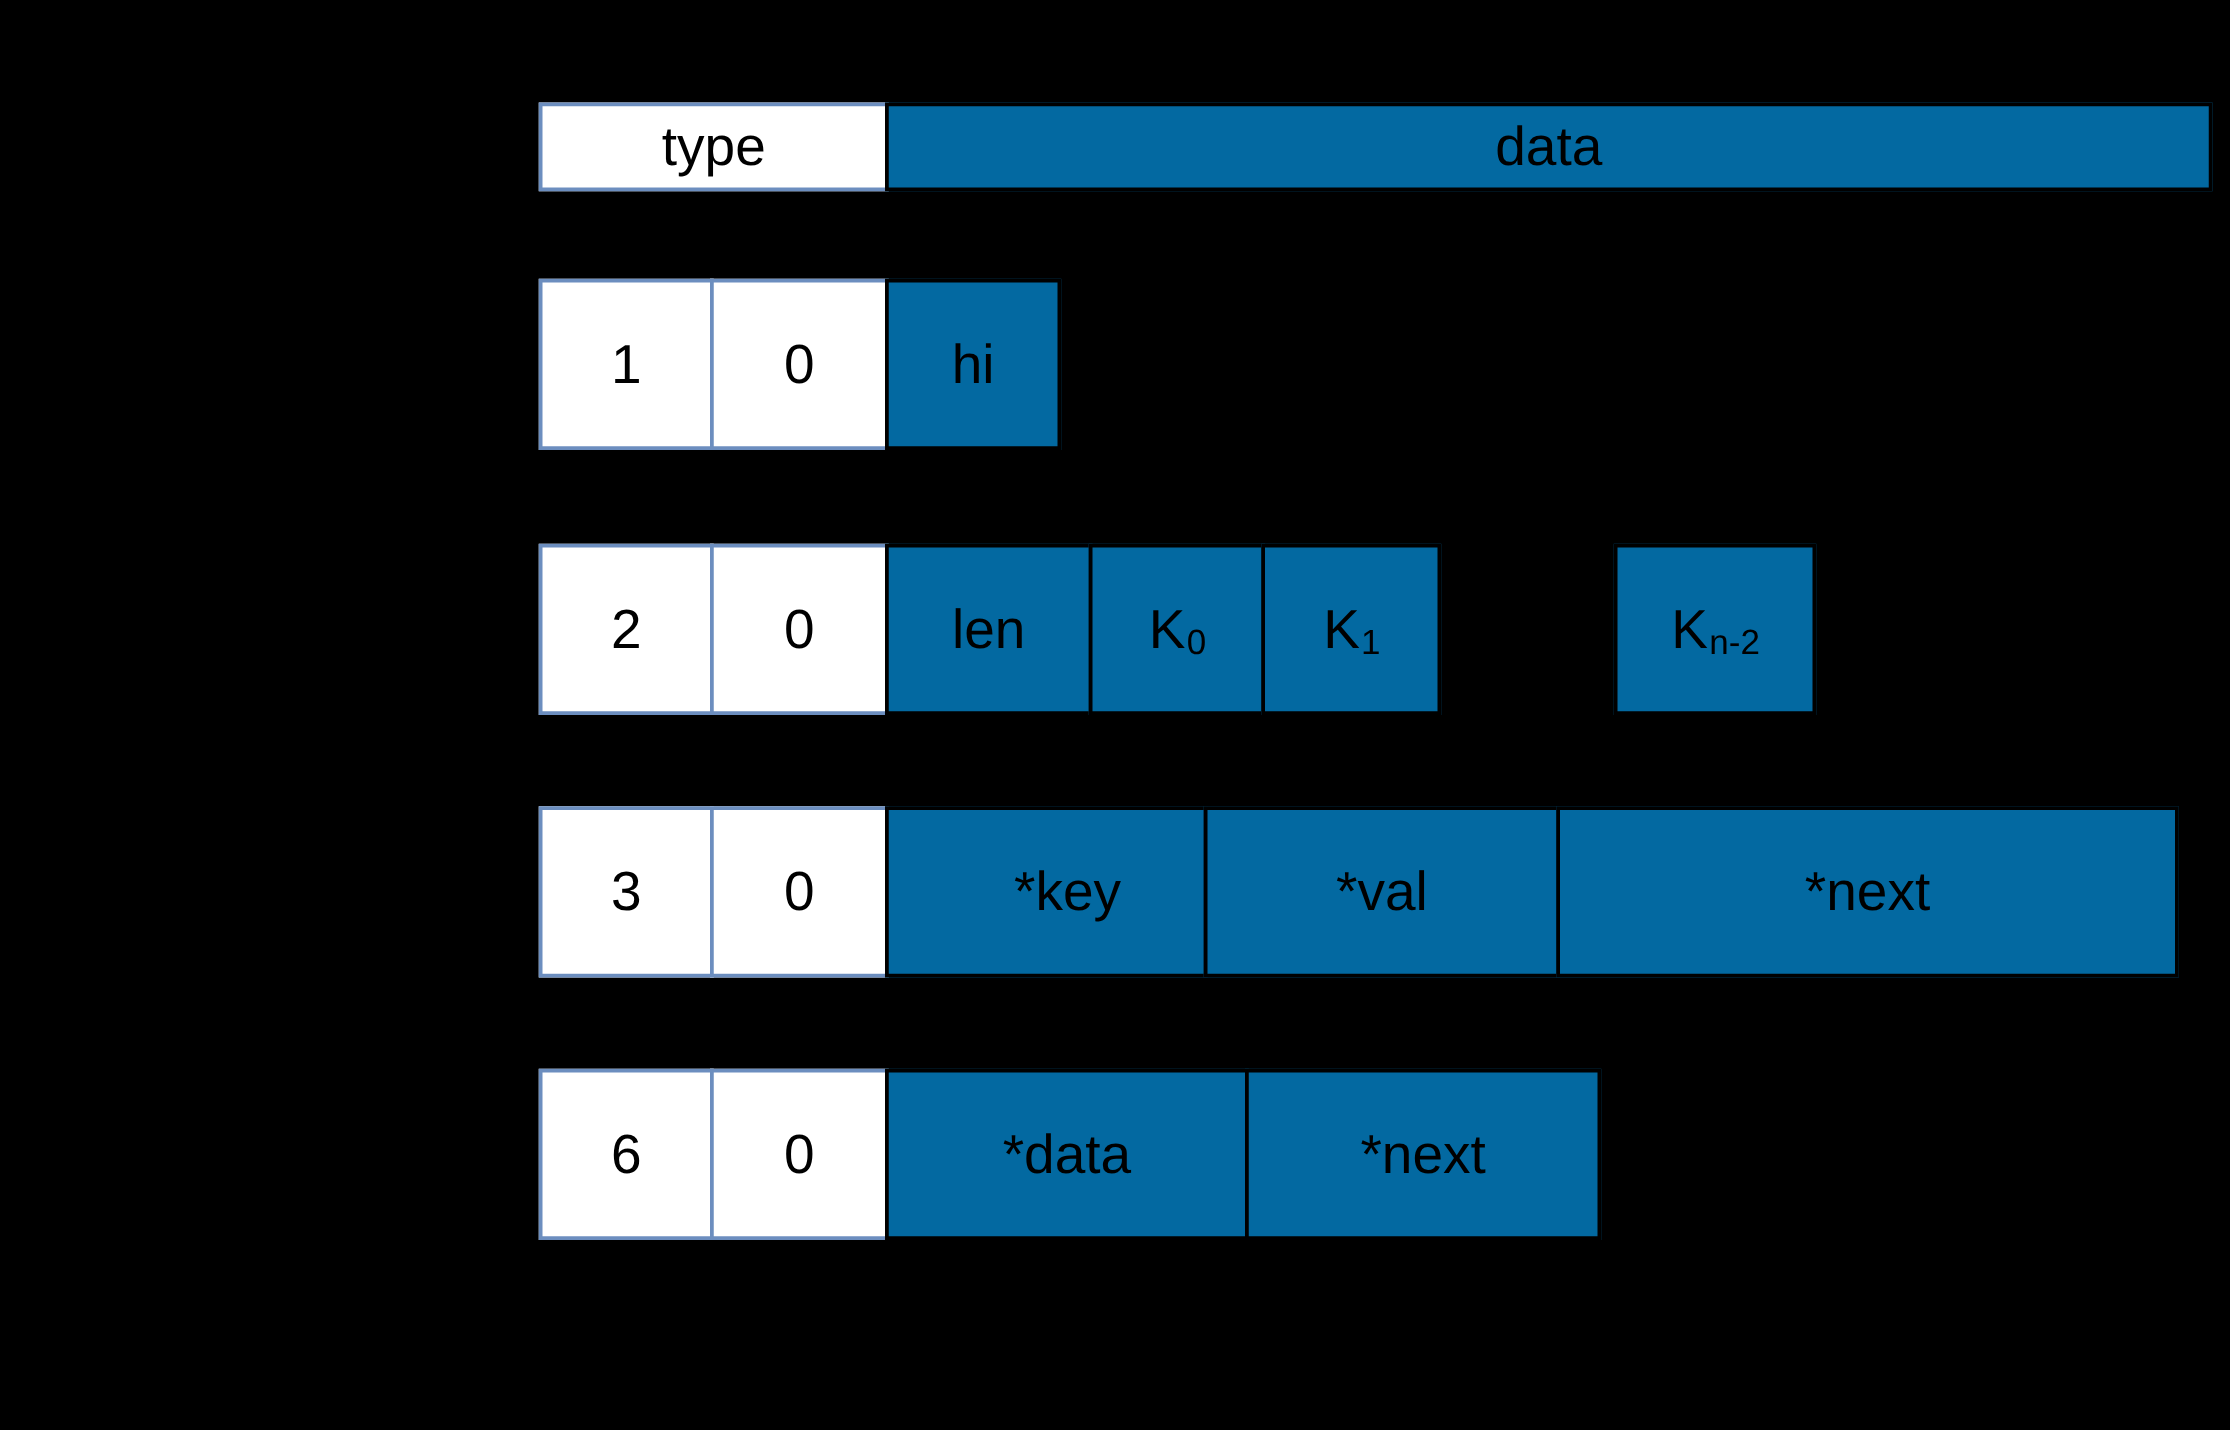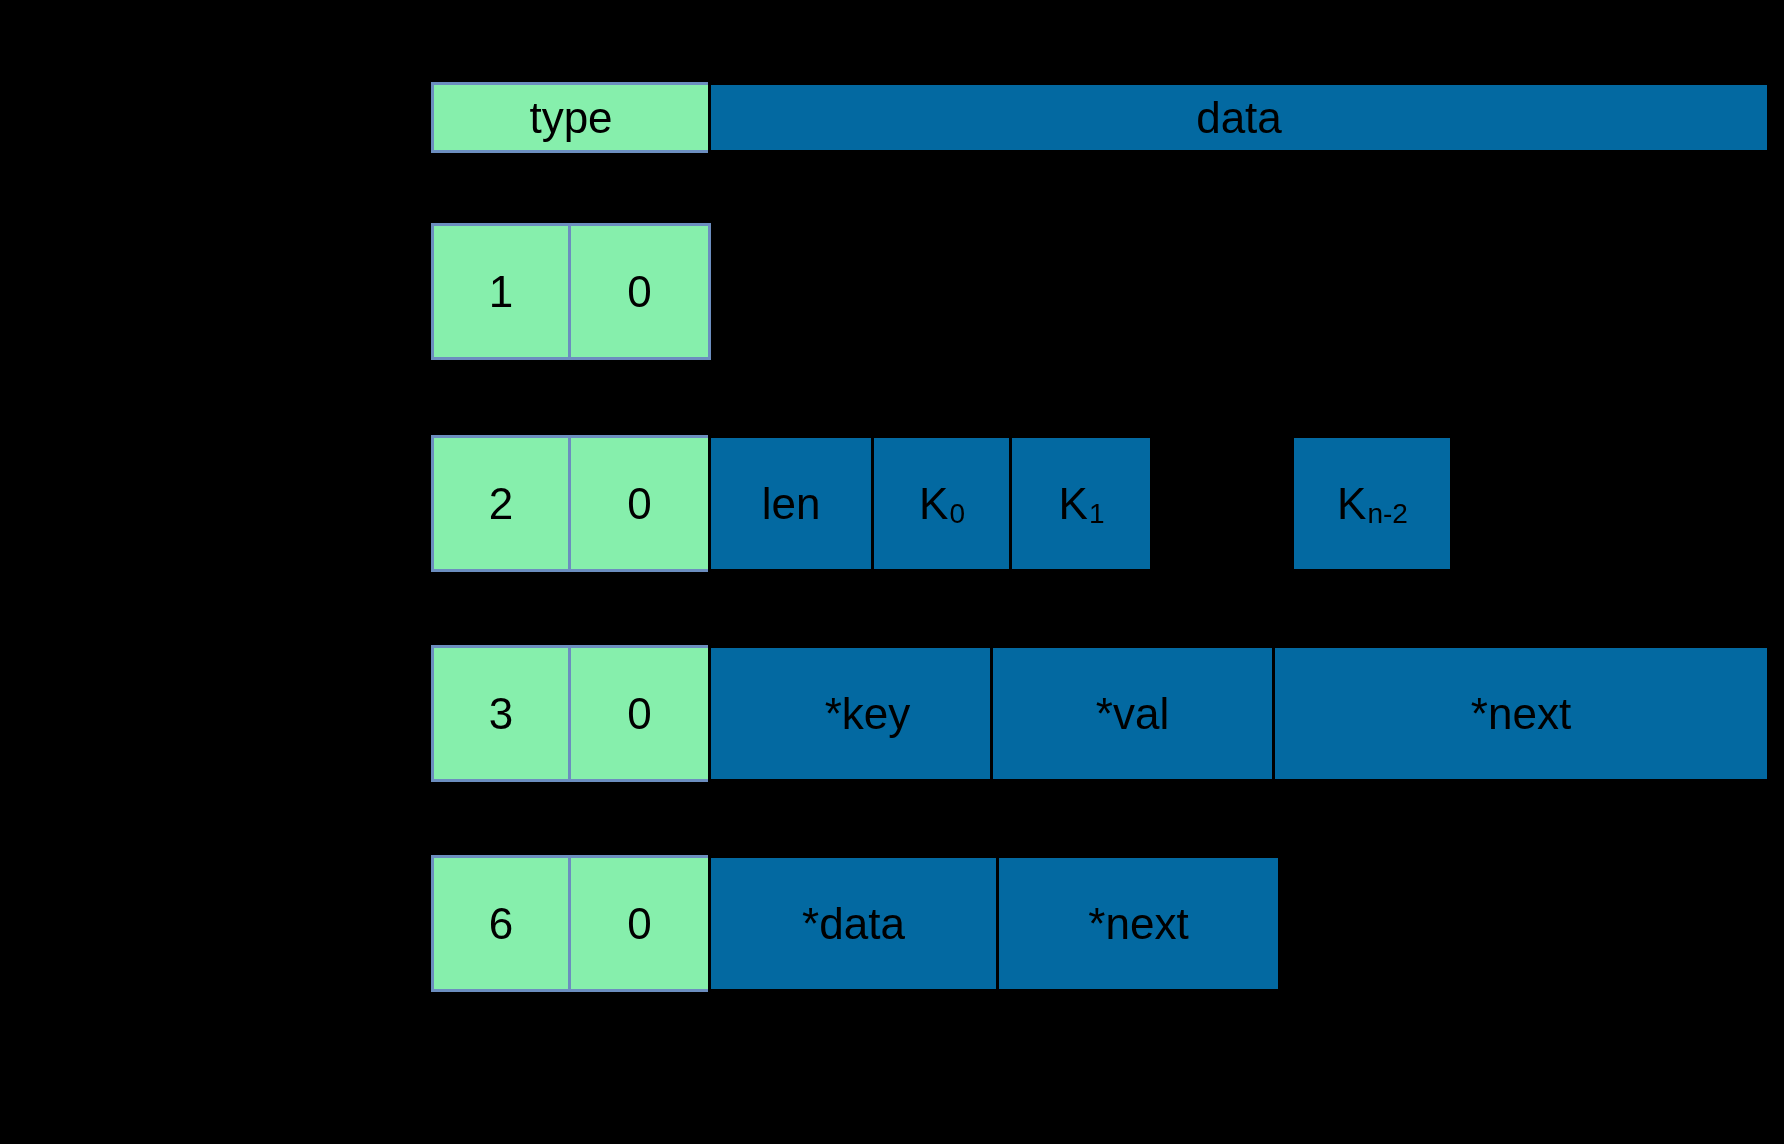--- a/index.html
+++ b/index.html
@@ -38,21 +38,21 @@
   }
   
   .cell.white {
     background: #0369a1;
     border: 3px solid #000000;
     margin-left: -3px;
   }
   .cell.white:first-child { margin-left: 0; }
   
   .cell.blue {
-    background: #86efac;
+    background: #ffffff;
     border: 3px solid #6c8ebf;
     margin-left: -3px;
   }
   .cell.blue:first-child { margin-left: 0; }
   
   .cell.gap {
     background: transparent;
     border: none;
     margin-left: 0;
   }
@@ -79,20 +79,23 @@
     </div>
   </div>
 
   <div class="row" style="left:431px; top:223px; height:137px;">
     <div class="cell blue" style="width:140px;">
       <span>1</span>
     </div>
     <div class="cell blue" style="width:143px;">
       <span>0</span>
     </div>
+    <div class="cell white" style="width:141px;">
+      <span>hi</span>
+    </div>
   </div>
 
   <div class="row" style="left:431px; top:435px; height:137px;">
     <div class="cell blue" style="width:140px;">
       <span>2</span>
     </div>
     <div class="cell blue" style="width:143px;">
       <span>0</span>
     </div>
     <div class="cell white" style="width:166px;">
@@ -113,21 +116,21 @@
     </div>
   </div>
 
   <div class="row" style="left:431px; top:645px; height:137px;">
     <div class="cell blue" style="width:140px;">
       <span>3</span>
     </div>
     <div class="cell blue" style="width:143px;">
       <span>0</span>
     </div>
-    <div class="cell white" style="width:285px;padding-left:34px;">
+    <div class="cell white" style="width:258px;padding-left:34px;">
       <span>*key</span>
     </div>
     <div class="cell white" style="width:285px;">
       <span>*val</span>
     </div>
     <div class="cell white" style="width:498px;">
       <span>*next</span>
     </div>
   </div>
 

